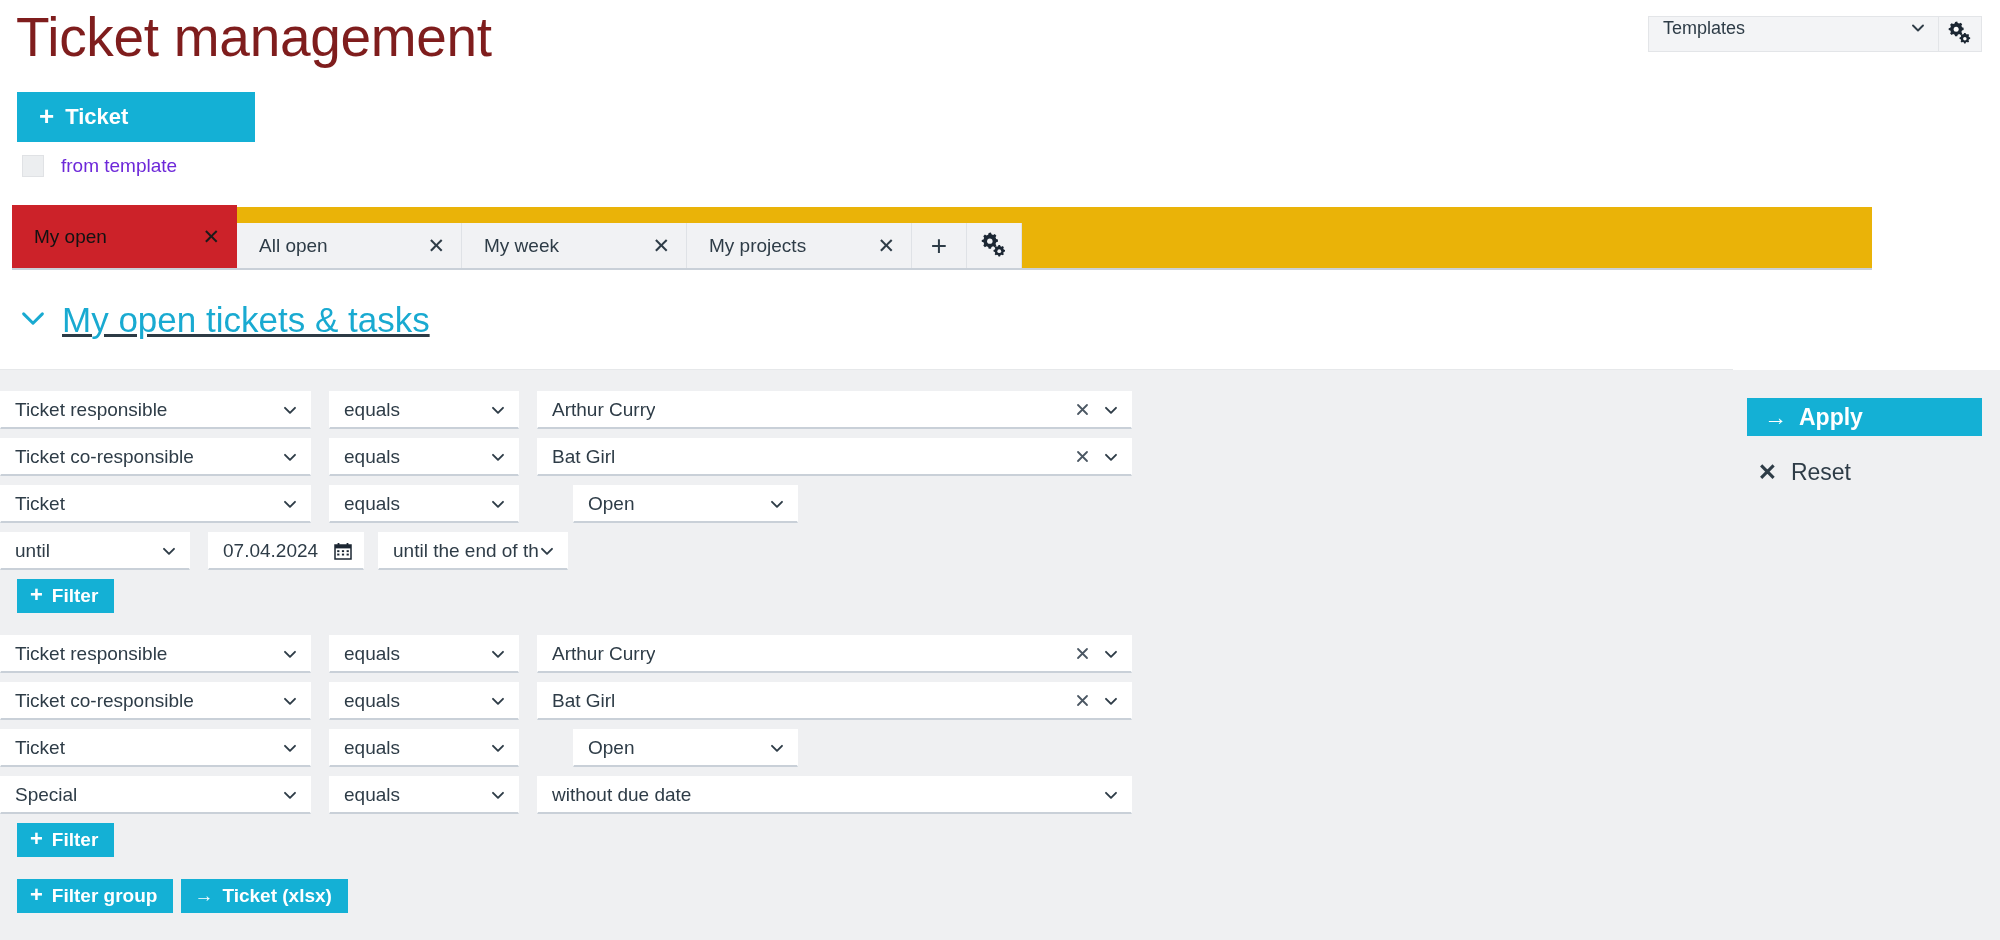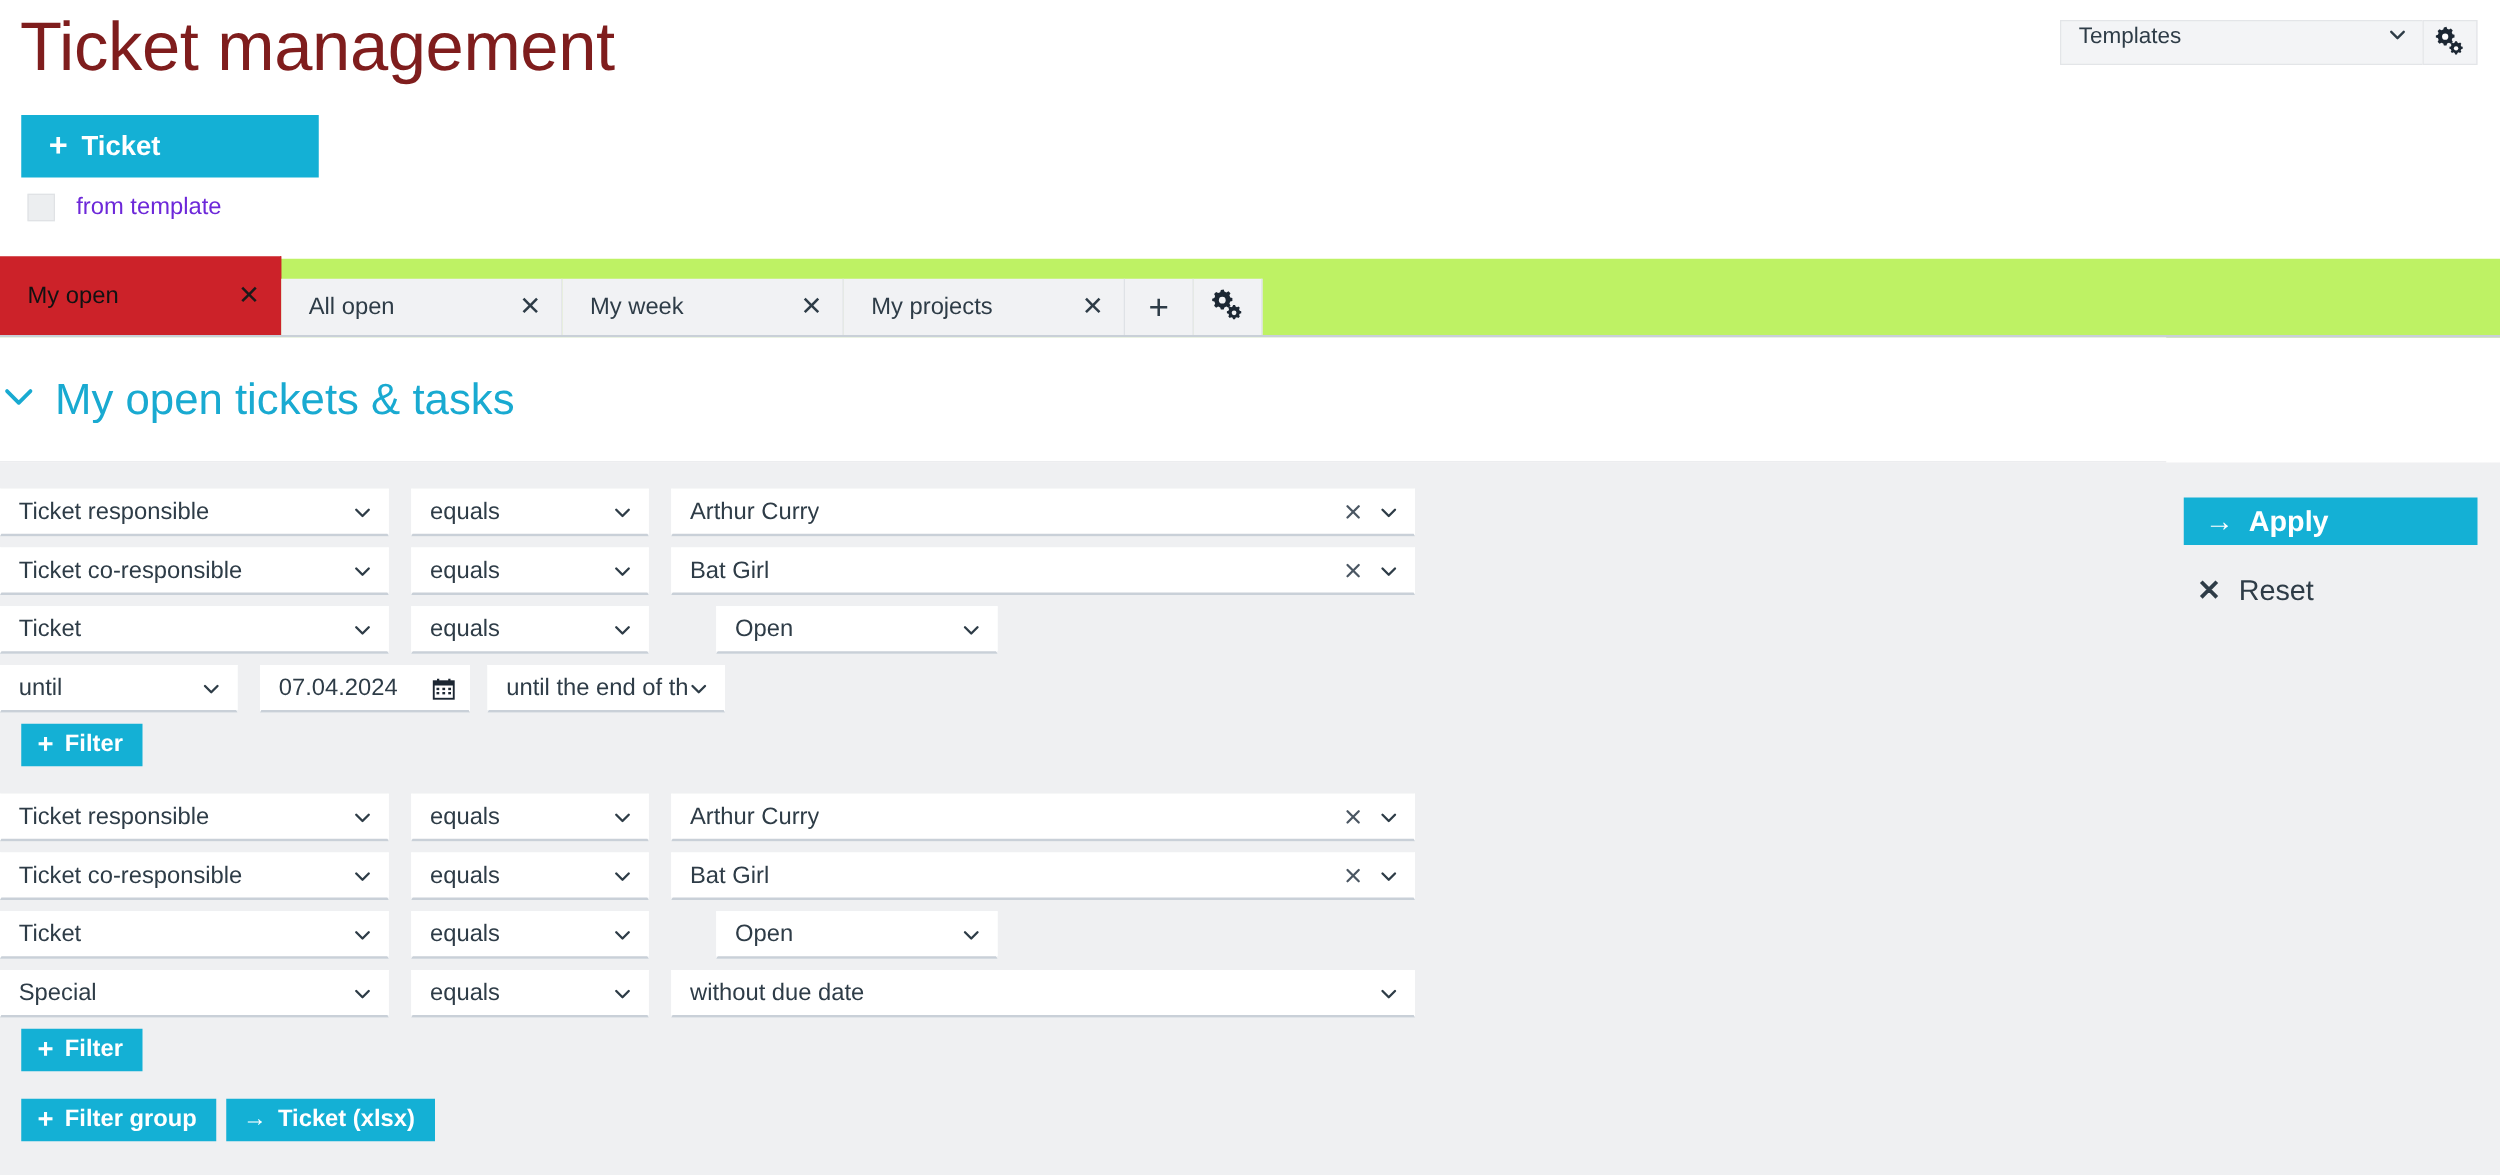--- a/index.html
+++ b/index.html
@@ -55,22 +55,22 @@
     padding: 0 12px 12px 14px; cursor: pointer; font-size: 18px; color: #2e3c47;
   }
   #templates-gear-button {
     width: 44px; height: 36px; background: #f3f4f6;
     border: 1px solid #e3e5e8; cursor: pointer;
     display: flex; align-items: center; justify-content: center;
   }
 
   
   #tabbar {
-    position: absolute; left: 0; top: 207px; width: 2000px; height: 63px;
-    background:#bef264; border-bottom: 2px solid #c9d0d8;
+    position: absolute; left: 12px; top: 207px; width: 1860px; height: 63px;
+    background:#eab308; border-bottom: 2px solid #c9d0d8;
     display: flex; align-items: flex-end;
   }
   .tab {
     height: 45px; background: #f1f2f4; border-right: 1px solid #dfe2e6;
     display: flex; align-items: center; justify-content: space-between;
     padding: 0 16px 0 22px; cursor: pointer; font-size: 19px; color:#2e3c47;
     position: relative; z-index: 1;
   }
   .tab.active {
     height: 63px; background: #cc2229; color: #121212;
@@ -81,22 +81,23 @@
   .tab.active .tabclose { color: #1a1a1a; }
   #tab-add-button, #tab-settings-button {
     height: 45px; width: 55px; background: #f1f2f4; border-right: 1px solid #dfe2e6;
     display: flex; align-items: center; justify-content: center; cursor: pointer;
   }
   #tab-add-button { font-size: 28px; color: #2e3c47; font-weight: 300; }
 
   
   #section-header {
     position: absolute; left: 0; top: 270px; width: 1733px; height: 100px;
-    background:#fff; display: flex; align-items: center; gap: 14px; 
+    background:#fff; display: flex; align-items: center; gap: 14px; padding-left: 18px;
     border-bottom: 1px solid #e6e8ea;
+    text-decoration: underline;
   }
   #section-title { font-size: 35px; color:#19aad1; font-weight: 400; white-space: nowrap; }
 
   
   #filter-panel {
     position: absolute; left: 0; top: 370px; width: 2000px; height: 570px;
     background: #eff0f2;
   }
 
   .filter-group { position: relative; }
@@ -109,21 +110,21 @@
     border-bottom: 2px solid #c9d0d8;
     display:flex; align-items:center; justify-content: space-between;
     padding: 0 12px 0 14px; font-size: 19px; color:#2e3c47; cursor: pointer;
     white-space: nowrap; overflow: hidden;
   }
   .fsel .txt { overflow: hidden; text-overflow: clip; white-space: nowrap; }
   .fsel-field { width: 311px; margin-left: 0; }
   .fsel-op    { width: 190px; }
   .fsel-val-wide { width: 595px; }
   .fsel-val-mid  { width: 225px; margin-left: 36px; }
-  .fsel-date  { width: 168px; padding-right: 10px; }
+  .fsel-date  { width: 156px; padding-right: 10px; }
   .fsel-when  { width: 190px; }
 
   .fsel .icons { display:flex; align-items:center; gap: 13px; flex: none; }
 
   .chev { display:block; width: 16px; height: 16px; }
   .xico { display:block; width: 15px; height: 15px; }
 
   .addfilter-button {
     margin-left: 17px; height: 34px; background:#14b0d5; border: none;
     color: #fff; font-size: 19px; font-weight: 700; cursor: pointer;

